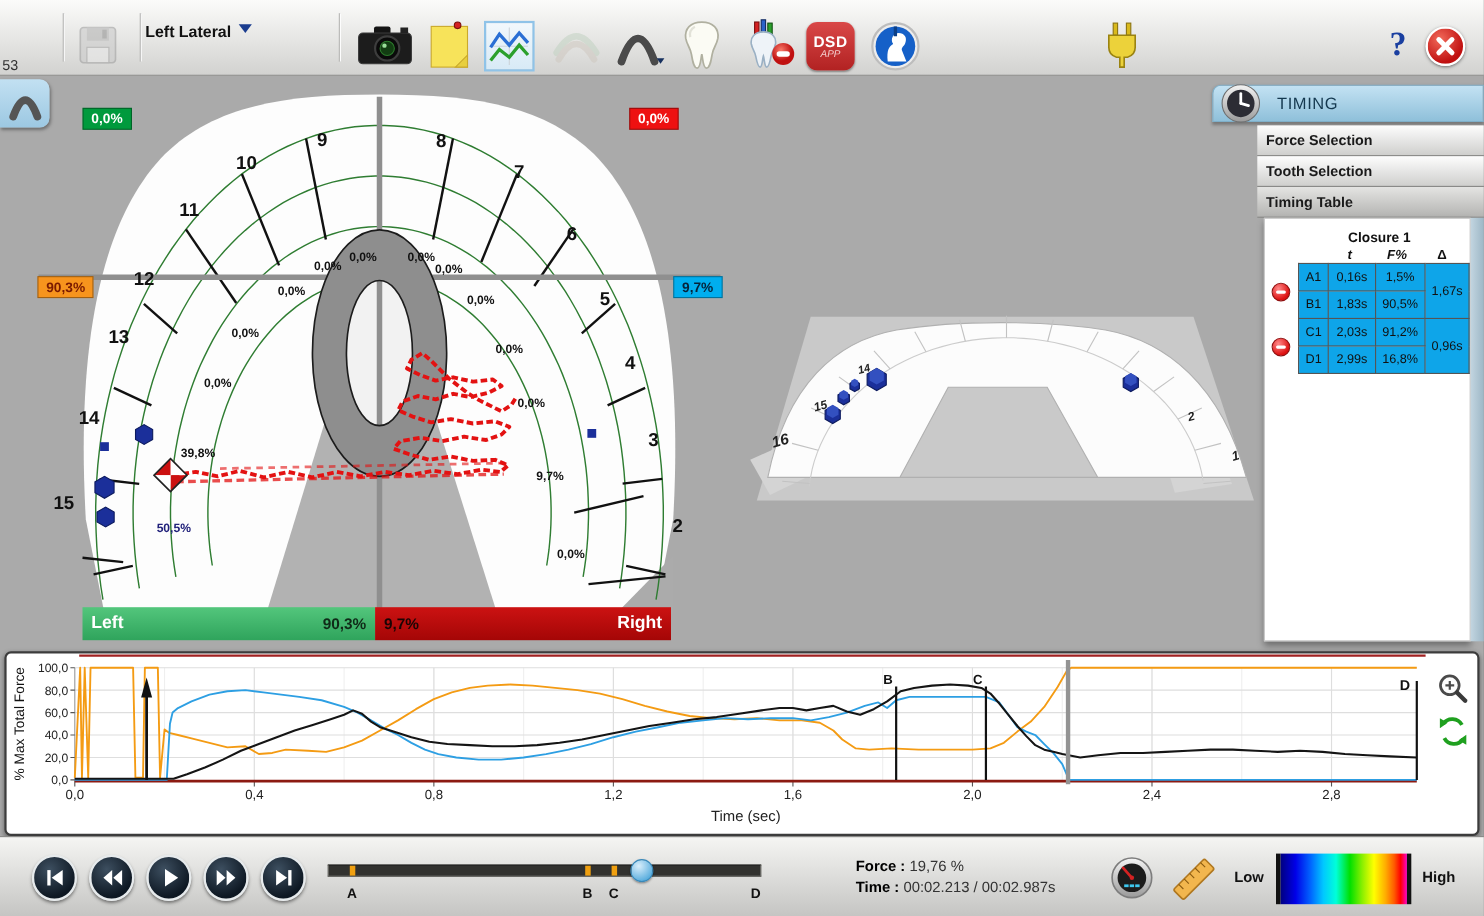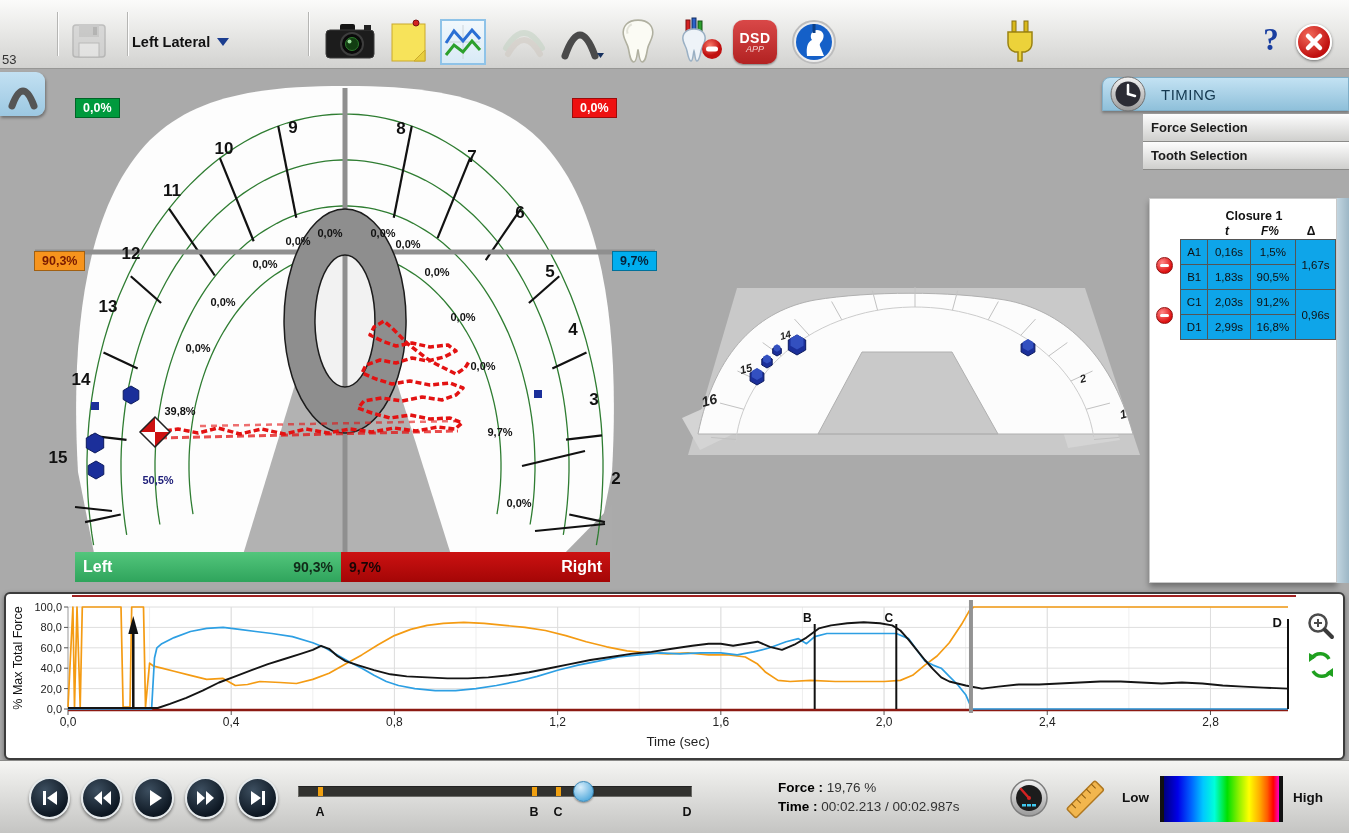--- a/index.html
+++ b/index.html
@@ -5,21 +5,21 @@
   html,body{margin:0;padding:0;background:#666;}
   #app{position:relative;width:1349px;height:833px;overflow:hidden;
        font-family:"Liberation Sans",sans-serif;background:#aaaaaa;}
   .abs{position:absolute;}
   
   #toolbar{left:0;top:0;width:1349px;height:68px;
     background:linear-gradient(#fbfbfa,#e9e9e7 45%,#d2d2d0);border-bottom:1px solid #979795;}
   .tsep{top:12px;width:1px;height:44px;background:#b5b5b3;border-right:1px solid #fdfdfd;}
   .tool{display:flex;align-items:center;justify-content:center;cursor:pointer;}
   #corner-num{left:2px;top:52px;font-size:13px;color:#333;}
-  #view-select{left:132px;top:22px;height:40px;display:flex;align-items:center;gap:7px;}
+  #view-select{left:132px;top:22px;height:40px;display:flex;align-items:flex-start;gap:7px;}
   #view-select span{font-weight:bold;font-size:14.5px;color:#111;}
   #view-caret{width:0;height:0;border-left:6px solid transparent;border-right:6px solid transparent;
     border-top:8px solid #1b3d8f;}
   #chart-btn{left:440px;top:19px;width:46px;height:46px;border:2px solid #8fc3e8;
     background:linear-gradient(#f2f8fc,#d8eaf6);box-sizing:border-box;}
   #dsd-btn{left:733px;top:20px;width:44px;height:44px;border-radius:10px;
     background:linear-gradient(#d94848,#b22222);display:flex;flex-direction:column;
     align-items:center;justify-content:center;color:#fff;box-shadow:0 1px 2px rgba(0,0,0,.4);}
   #dsd-btn .l1{font-weight:bold;font-size:14px;letter-spacing:.5px;}
   #dsd-btn .l2{font-style:italic;font-size:9px;color:#f3cdcd;margin-top:-2px;}
@@ -368,20 +368,23 @@
     </svg>
     <span id="tp-title">TIMING</span>
   </div>
 
   <div class="abs tp-section" style="top:114px;">
     <span>Force Selection</span>
   </div>
   <div class="abs tp-section" style="top:142px;">
     <span>Tooth Selection</span>
   </div>
+  <div class="abs tp-section active" style="top:170px;">
+    <span>Timing Table</span>
+  </div>
 
   <div class="abs" id="tp-body">
     <div id="ttable">
       <div id="ttable-title">Closure 1</div>
       <div id="ttable-head">
         <div class="c" style="width:26px;"></div>
         <div class="c it" style="width:42px;">t</div>
         <div class="c it" style="width:44px;">F%</div>
         <div class="c" style="width:38px;">Δ</div>
       </div>

